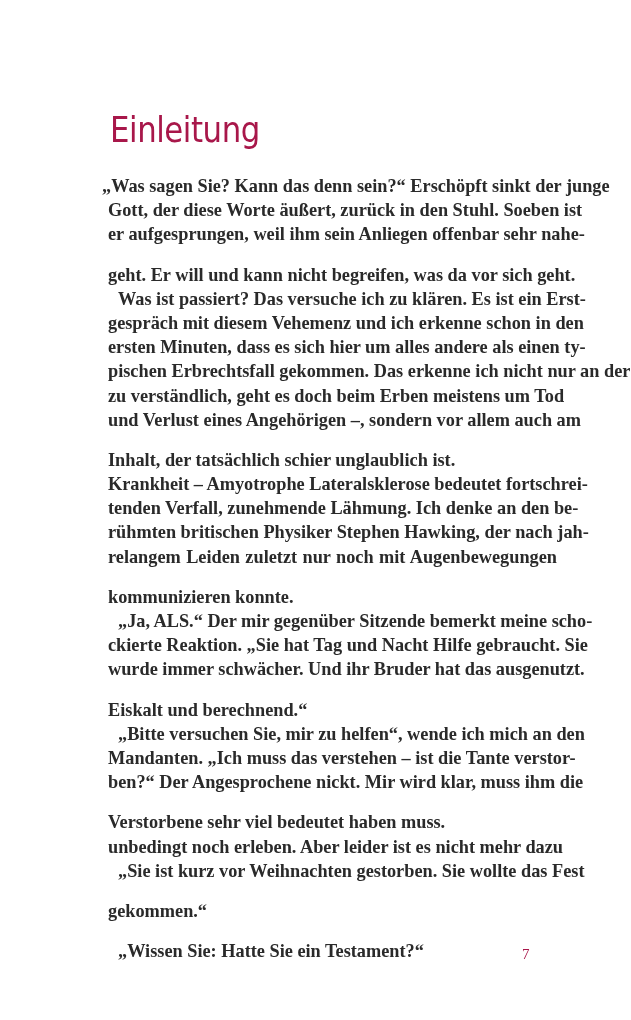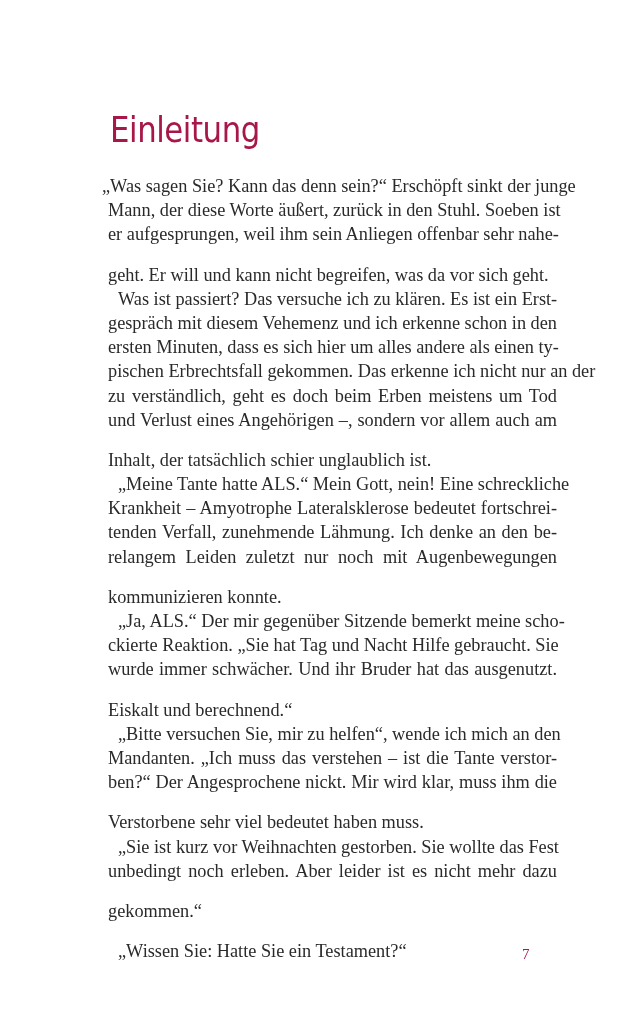--- a/index.html
+++ b/index.html
@@ -42,20 +42,21 @@
       font-size: 18.3px;
       line-height: 24.2px;
       color: #2a2a2a;
     }
     .line {
       display: block;
       height: 24.2px;
       white-space: nowrap;
       text-align: justify;
       text-align-last: justify;
+      font-weight: bold;
     }
     .line.last {
       text-align-last: left;
       margin-top: 16px;
     }
     .line.indent {
       text-indent: 10px;
     }
     .line.hang {
       text-indent: -6px;
@@ -73,60 +74,60 @@
 <body>
 
 <div class="page">
 
   <h1 class="chapter-title">Einleitung</h1>
 
   <div class="body-text">
 
     <div>
       <span class="line hang">„Was sagen Sie? Kann das denn sein?“ Erschöpft sinkt der junge</span>
-      <span class="line">Mann, der diese Worte äußert, zurück in den Stuhl. Soeben ist</span>
+      <span class="line">Gott, der diese Worte äußert, zurück in den Stuhl. Soeben ist</span>
       <span class="line">er aufgesprungen, weil ihm sein Anliegen offenbar sehr nahe-</span>
       <span class="line last">geht. Er will und kann nicht begreifen, was da vor sich geht.</span>
     </div>
 
     <div>
       <span class="line indent">Was ist passiert? Das versuche ich zu klären. Es ist ein Erst-</span>
       <span class="line">gespräch mit diesem Vehemenz und ich erkenne schon in den</span>
       <span class="line">ersten Minuten, dass es sich hier um alles andere als einen ty-</span>
       <span class="line">pischen Erbrechtsfall gekommen. Das erkenne ich nicht nur an der</span>
       <span class="line">zu verständlich, geht es doch beim Erben meistens um Tod</span>
       <span class="line">und Verlust eines Angehörigen –, sondern vor allem auch am</span>
       <span class="line last">Inhalt, der tatsächlich schier unglaublich ist.</span>
     </div>
 
     <div>
-      <span class="line indent">„Meine Tante hatte ALS.“ Mein Gott, nein! Eine schreckliche</span>
       <span class="line">Krankheit – Amyotrophe Lateralsklerose bedeutet fortschrei-</span>
       <span class="line">tenden Verfall, zunehmende Lähmung. Ich denke an den be-</span>
+      <span class="line">rühmten britischen Physiker Stephen Hawking, der nach jah-</span>
       <span class="line">relangem Leiden zuletzt nur noch mit Augenbewegungen</span>
       <span class="line last">kommunizieren konnte.</span>
     </div>
 
     <div>
       <span class="line indent">„Ja, ALS.“ Der mir gegenüber Sitzende bemerkt meine scho-</span>
       <span class="line">ckierte Reaktion. „Sie hat Tag und Nacht Hilfe gebraucht. Sie</span>
       <span class="line">wurde immer schwächer. Und ihr Bruder hat das ausgenutzt.</span>
       <span class="line last">Eiskalt und berechnend.“</span>
     </div>
 
     <div>
       <span class="line indent">„Bitte versuchen Sie, mir zu helfen“, wende ich mich an den</span>
       <span class="line">Mandanten. „Ich muss das verstehen – ist die Tante verstor-</span>
       <span class="line">ben?“ Der Angesprochene nickt. Mir wird klar, muss ihm die</span>
       <span class="line last">Verstorbene sehr viel bedeutet haben muss.</span>
     </div>
 
     <div>
+      <span class="line">unbedingt noch erleben. Aber leider ist es nicht mehr dazu</span>
       <span class="line indent">„Sie ist kurz vor Weihnachten gestorben. Sie wollte das Fest</span>
-      <span class="line">unbedingt noch erleben. Aber leider ist es nicht mehr dazu</span>
       <span class="line last">gekommen.“</span>
     </div>
 
     <div>
       <span class="line indent last">„Wissen Sie: Hatte Sie ein Testament?“</span>
     </div>
 
   </div>
 
   <div class="page-number">7</div>

